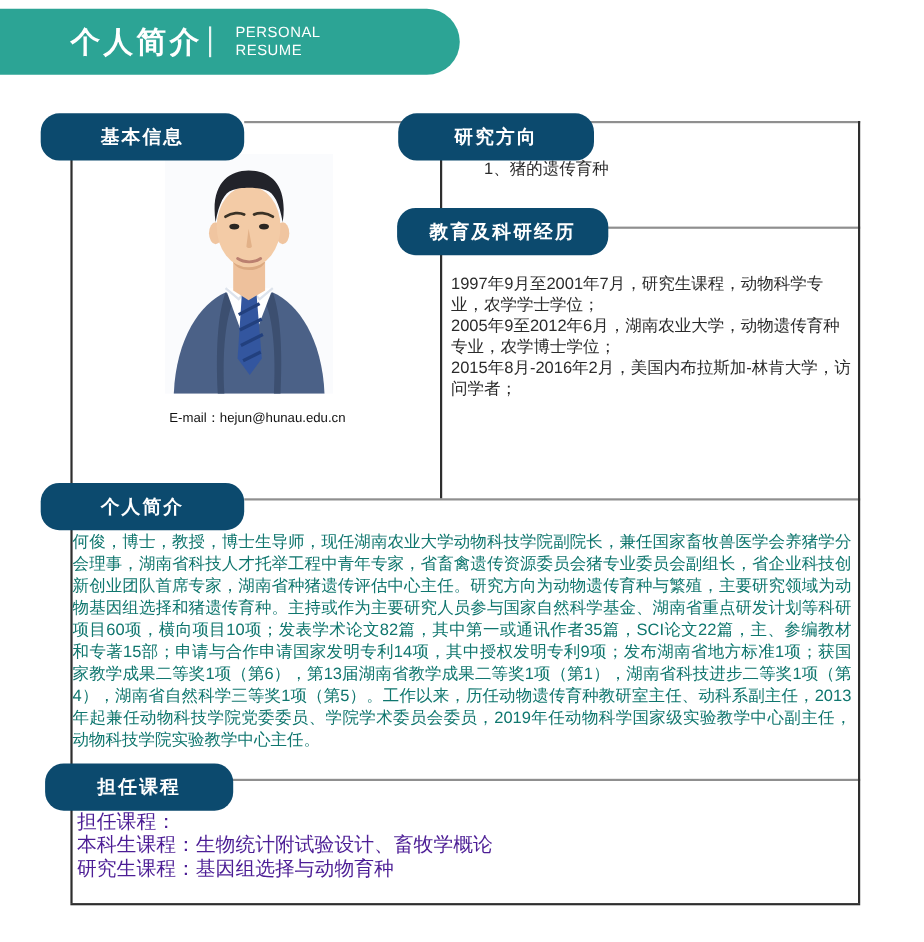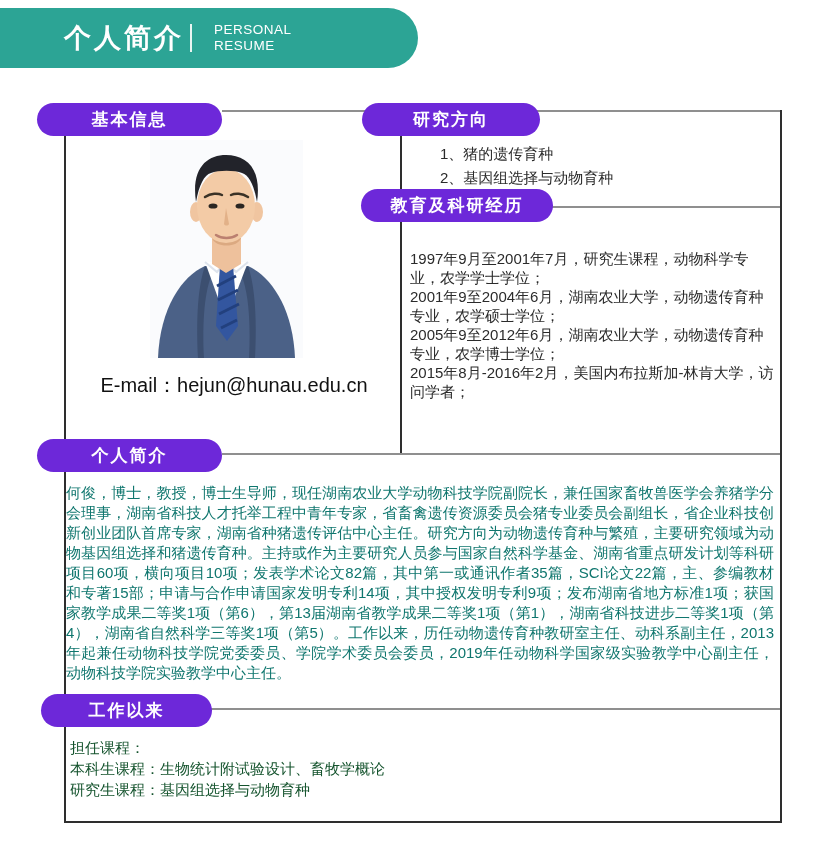--- a/index.html
+++ b/index.html
@@ -15,37 +15,37 @@
     letter-spacing:0.5px;margin-left:22px;}
 
   
   .hline,.vline{position:absolute;z-index:1;}
   .hline{height:2px;}
   .vline{width:2px;}
   .ln-gray{background:#8f8f8f;}
   .ln-dark{background:#2e2e2e;}
 
   
-  .pill{position:absolute;z-index:3;height:33px;background:#6d28d9;border-radius:17px;
+  .pill{position:absolute;z-index:3;height:43px;background:#0c4a6e;border-radius:17px;
     display:flex;align-items:center;justify-content:center;
     color:#fff;font-size:17px;font-weight:bold;letter-spacing:2px;}
 
   
   .photo{position:absolute;left:150px;top:140px;width:153px;height:218px;z-index:2;}
   .contact{position:absolute;left:64px;top:372px;width:340px;text-align:center;z-index:2;
-    color:#111;font-size:20px;}
+    color:#111;font-size:12px;}
   .contact .addr{margin-top:13px;}
   .research-list{position:absolute;left:440px;top:142px;z-index:2;
     color:#2b2b2b;font-size:15px;line-height:24px;}
   .edu-list{position:absolute;left:410px;top:249px;width:366px;z-index:2;
     color:#2b2b2b;font-size:15px;line-height:19px;}
   .profile-text{position:absolute;left:66px;top:483px;width:708px;z-index:2;
     color:#0f766e;font-size:15px;line-height:20px;text-align:justify;}
   .course-list{position:absolute;left:70px;top:737px;z-index:2;
-    color:#14532d;font-size:15px;line-height:21px;}
+    color:#4c1d95;font-size:18px;line-height:21px;}
 </style>
 </head>
 <body>
 
 <div class="page">
 
   <div class="banner">
     <div class="banner-title">个人简介</div>
     <div class="banner-divider"></div>
     <div class="banner-en">
@@ -69,21 +69,21 @@
   <div class="pill" style="left:361px;top:189px;width:192px;">
     <span>教育及科研经历</span>
   </div>
   <div class="pill" style="left:362px;top:103px;width:178px;">
     <span>研究方向</span>
   </div>
   <div class="pill" style="left:37px;top:439px;width:185px;">
     <span>个人简介</span>
   </div>
   <div class="pill" style="left:41px;top:694px;width:171px;">
-    <span>工作以来</span>
+    <span>担任课程</span>
   </div>
 
   <div class="photo">
     <svg width="153" height="218" viewBox="0 0 153 218" xmlns="http://www.w3.org/2000/svg">
       <rect width="153" height="218" fill="#fafbfd"></rect>
 
       <path d="M8 218 C10 168 32 136 55 126 L98 126 C121 136 143 168 145 218 Z" fill="#4b6187"></path>
       <path d="M55 126 C48 146 46 178 48 218 L54 218 C52 180 55 150 62 134 Z" fill="#3c4f70"></path>
       <path d="M98 126 C105 146 107 178 105 218 L99 218 C101 180 98 150 91 134 Z" fill="#3c4f70"></path>
 
@@ -114,26 +114,24 @@
       <path d="M66 95 C72 99 81 99 87 95" stroke="#bb8070" stroke-width="2.5" fill="none" stroke-linecap="round"></path>
     </svg>
   </div>
 
   <div class="contact">
     <div class="email">E-mail：hejun@hunau.edu.cn</div>
   </div>
 
   <div class="research-list">
     <div>1、猪的遗传育种</div>
-    <div>2、基因组选择与动物育种</div>
   </div>
 
   <div class="edu-list">
     <div>1997年9月至2001年7月，研究生课程，动物科学专业，农学学士学位；</div>
-    <div>2001年9至2004年6月，湖南农业大学，动物遗传育种专业，农学硕士学位；</div>
     <div>2005年9至2012年6月，湖南农业大学，动物遗传育种专业，农学博士学位；</div>
     <div>2015年8月-2016年2月，美国内布拉斯加-林肯大学，访问学者；</div>
   </div>
 
   <div class="profile-text">何俊，博士，教授，博士生导师，现任湖南农业大学动物科技学院副院长，兼任国家畜牧兽医学会养猪学分会理事，湖南省科技人才托举工程中青年专家，省畜禽遗传资源委员会猪专业委员会副组长，省企业科技创新创业团队首席专家，湖南省种猪遗传评估中心主任。研究方向为动物遗传育种与繁殖，主要研究领域为动物基因组选择和猪遗传育种。主持或作为主要研究人员参与国家自然科学基金、湖南省重点研发计划等科研项目60项，横向项目10项；发表学术论文82篇，其中第一或通讯作者35篇，SCI论文22篇，主、参编教材和专著15部；申请与合作申请国家发明专利14项，其中授权发明专利9项；发布湖南省地方标准1项；获国家教学成果二等奖1项（第6），第13届湖南省教学成果二等奖1项（第1），湖南省科技进步二等奖1项（第4），湖南省自然科学三等奖1项（第5）。工作以来，历任动物遗传育种教研室主任、动科系副主任，2013年起兼任动物科技学院党委委员、学院学术委员会委员，2019年任动物科学国家级实验教学中心副主任，动物科技学院实验教学中心主任。</div>
 
   <div class="course-list">
     <div>担任课程：</div>
     <div>本科生课程：生物统计附试验设计、畜牧学概论</div>
     <div>研究生课程：基因组选择与动物育种</div>

